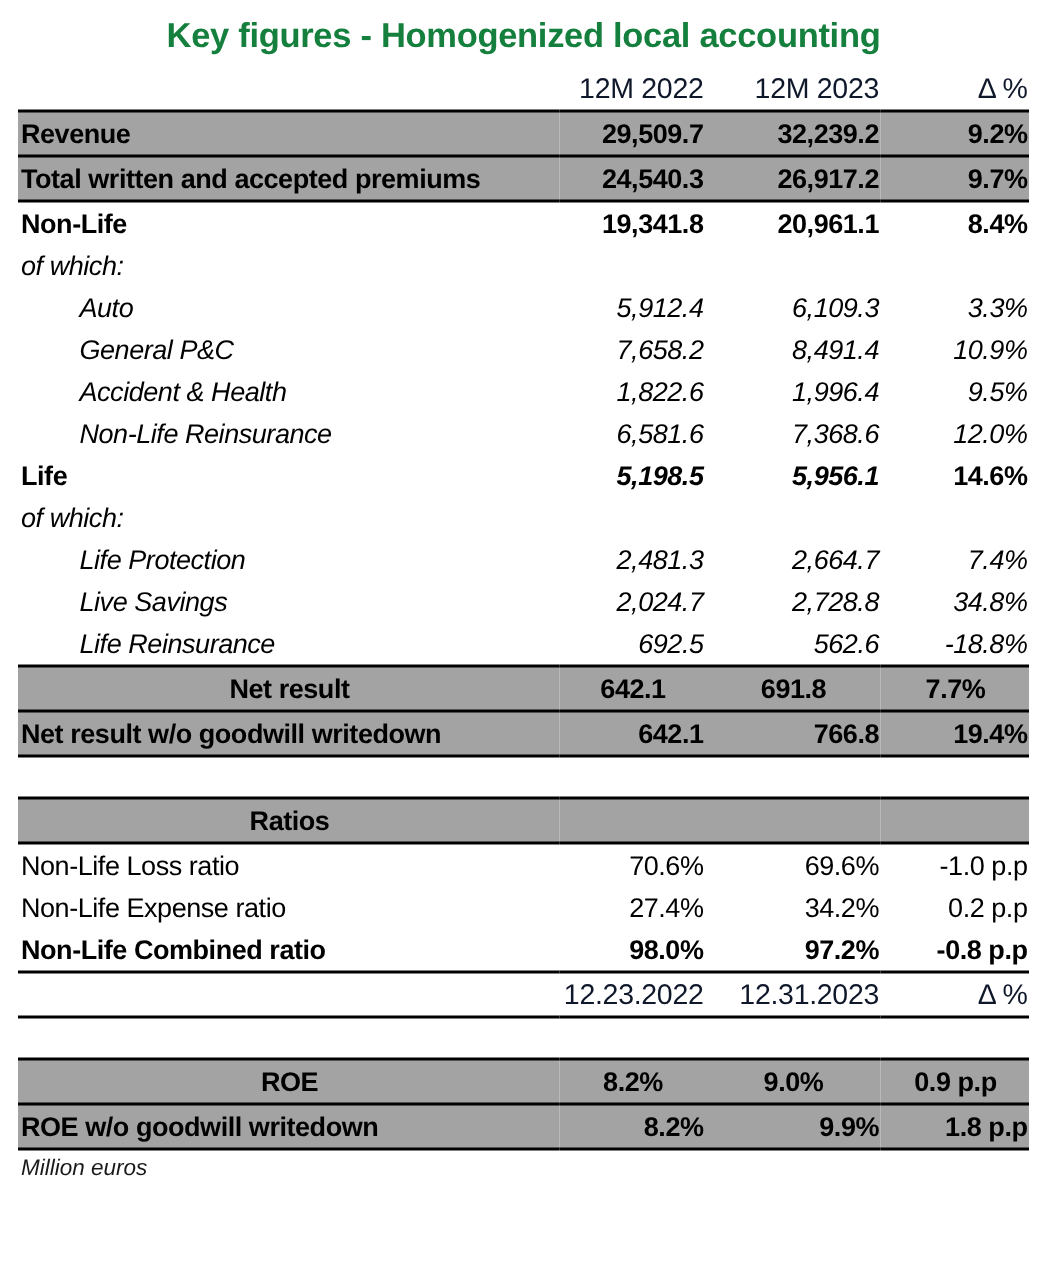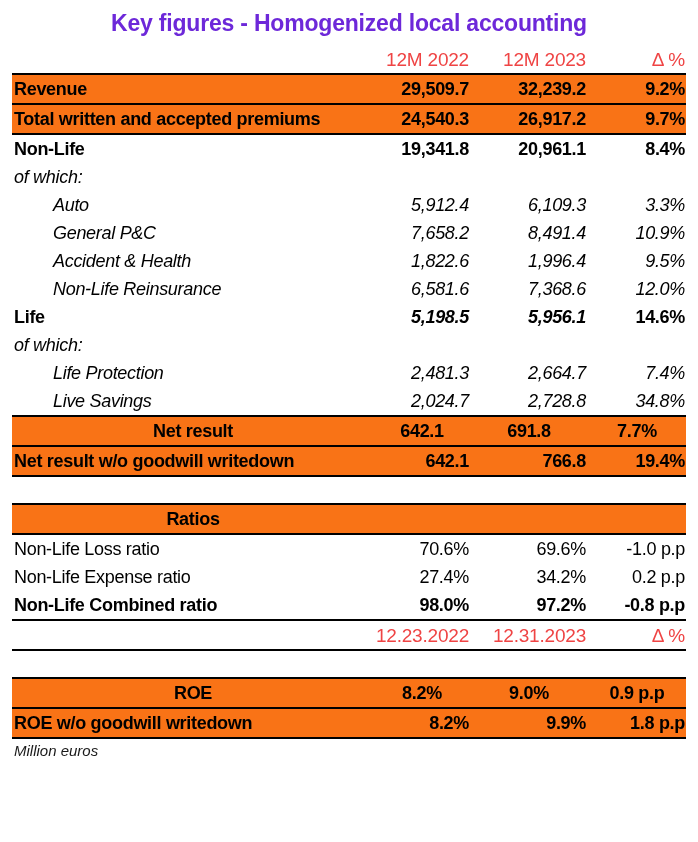--- a/index.html
+++ b/index.html
@@ -6,21 +6,21 @@
   html, body {
     width: 698px; height: 842px;
     background: #ffffff;
     color: #000000;
     font-family: "Liberation Sans", sans-serif;
     overflow: hidden;
   }
   .page { width: 698px; height: 842px; padding: 6px 12px 0 12px; }
 
   .title {
-    color: #6d28d9;
+    color: #15803d;
     font-size: 23px;
     font-weight: 600;
     text-align: center;
     letter-spacing: -0.2px;
     margin: 4px 0 8px 0;
   }
 
   table.kf {
     width: 674px;
     border-collapse: collapse;
@@ -34,27 +34,27 @@
 
   td {
     padding: 3px 1px 2px 2px;
     line-height: 23px;
     vertical-align: middle;
     white-space: nowrap;
     letter-spacing: -0.3px;
   }
   td.num { text-align: right; }
 
-  tr.shade td { background: #f97316; }
+  tr.shade td { background: #a3a3a3; }
   tr.bold td  { font-weight: 700; }
   tr.rule-b td { border-bottom: 2px solid #000000; }
   tr.rule-t td { border-top: 2px solid #000000; text-align: center; }
 
   tr.red-head td {
-    color: #ef4444;
+    color: #0f172a;
     font-size: 19px;
     letter-spacing: -0.2px;
   }
 
   td.italic { font-style: italic; }
   td.indent { padding-left: 41px; }
 
   tr.spacer td { height: 28px; background: #ffffff; }
 
   .footnote {
@@ -164,20 +164,26 @@
         <td class="num italic">7.4%</td>
       </tr>
 
       <tr>
         <td class="italic indent">Live Savings</td>
         <td class="num italic">2,024.7</td>
         <td class="num italic">2,728.8</td>
         <td class="num italic">34.8%</td>
       </tr>
 
+      <tr>
+        <td class="italic indent">Life Reinsurance</td>
+        <td class="num italic">692.5</td>
+        <td class="num italic">562.6</td>
+        <td class="num italic">-18.8%</td>
+      </tr>
 
       <tr class="shade bold rule-t rule-b">
         <td>Net result</td>
         <td class="num">642.1</td>
         <td class="num">691.8</td>
         <td class="num">7.7%</td>
       </tr>
 
       <tr class="shade bold rule-b">
         <td>Net result w/o goodwill writedown</td>

